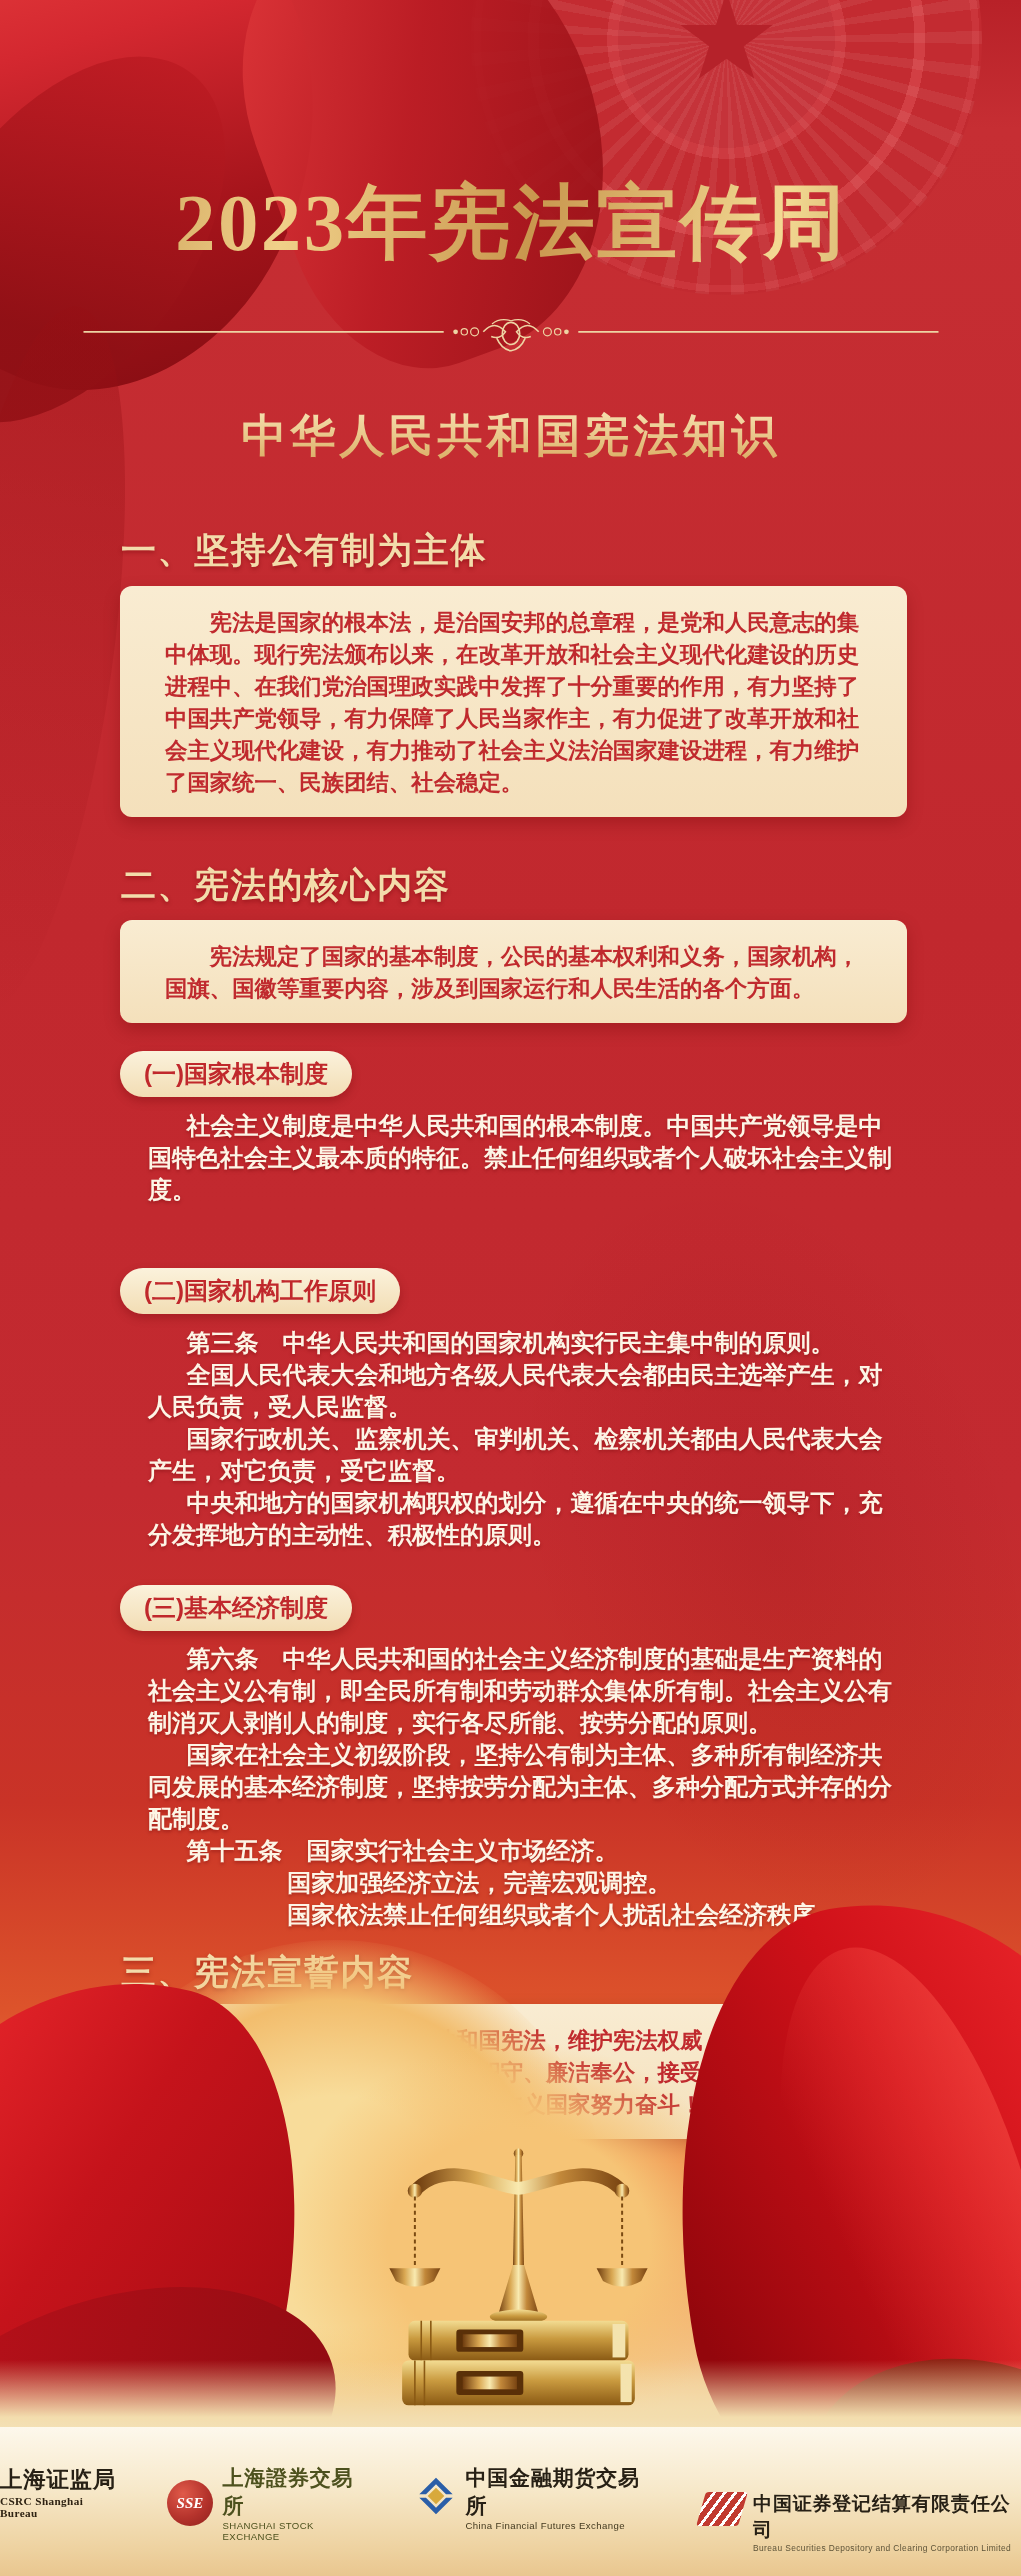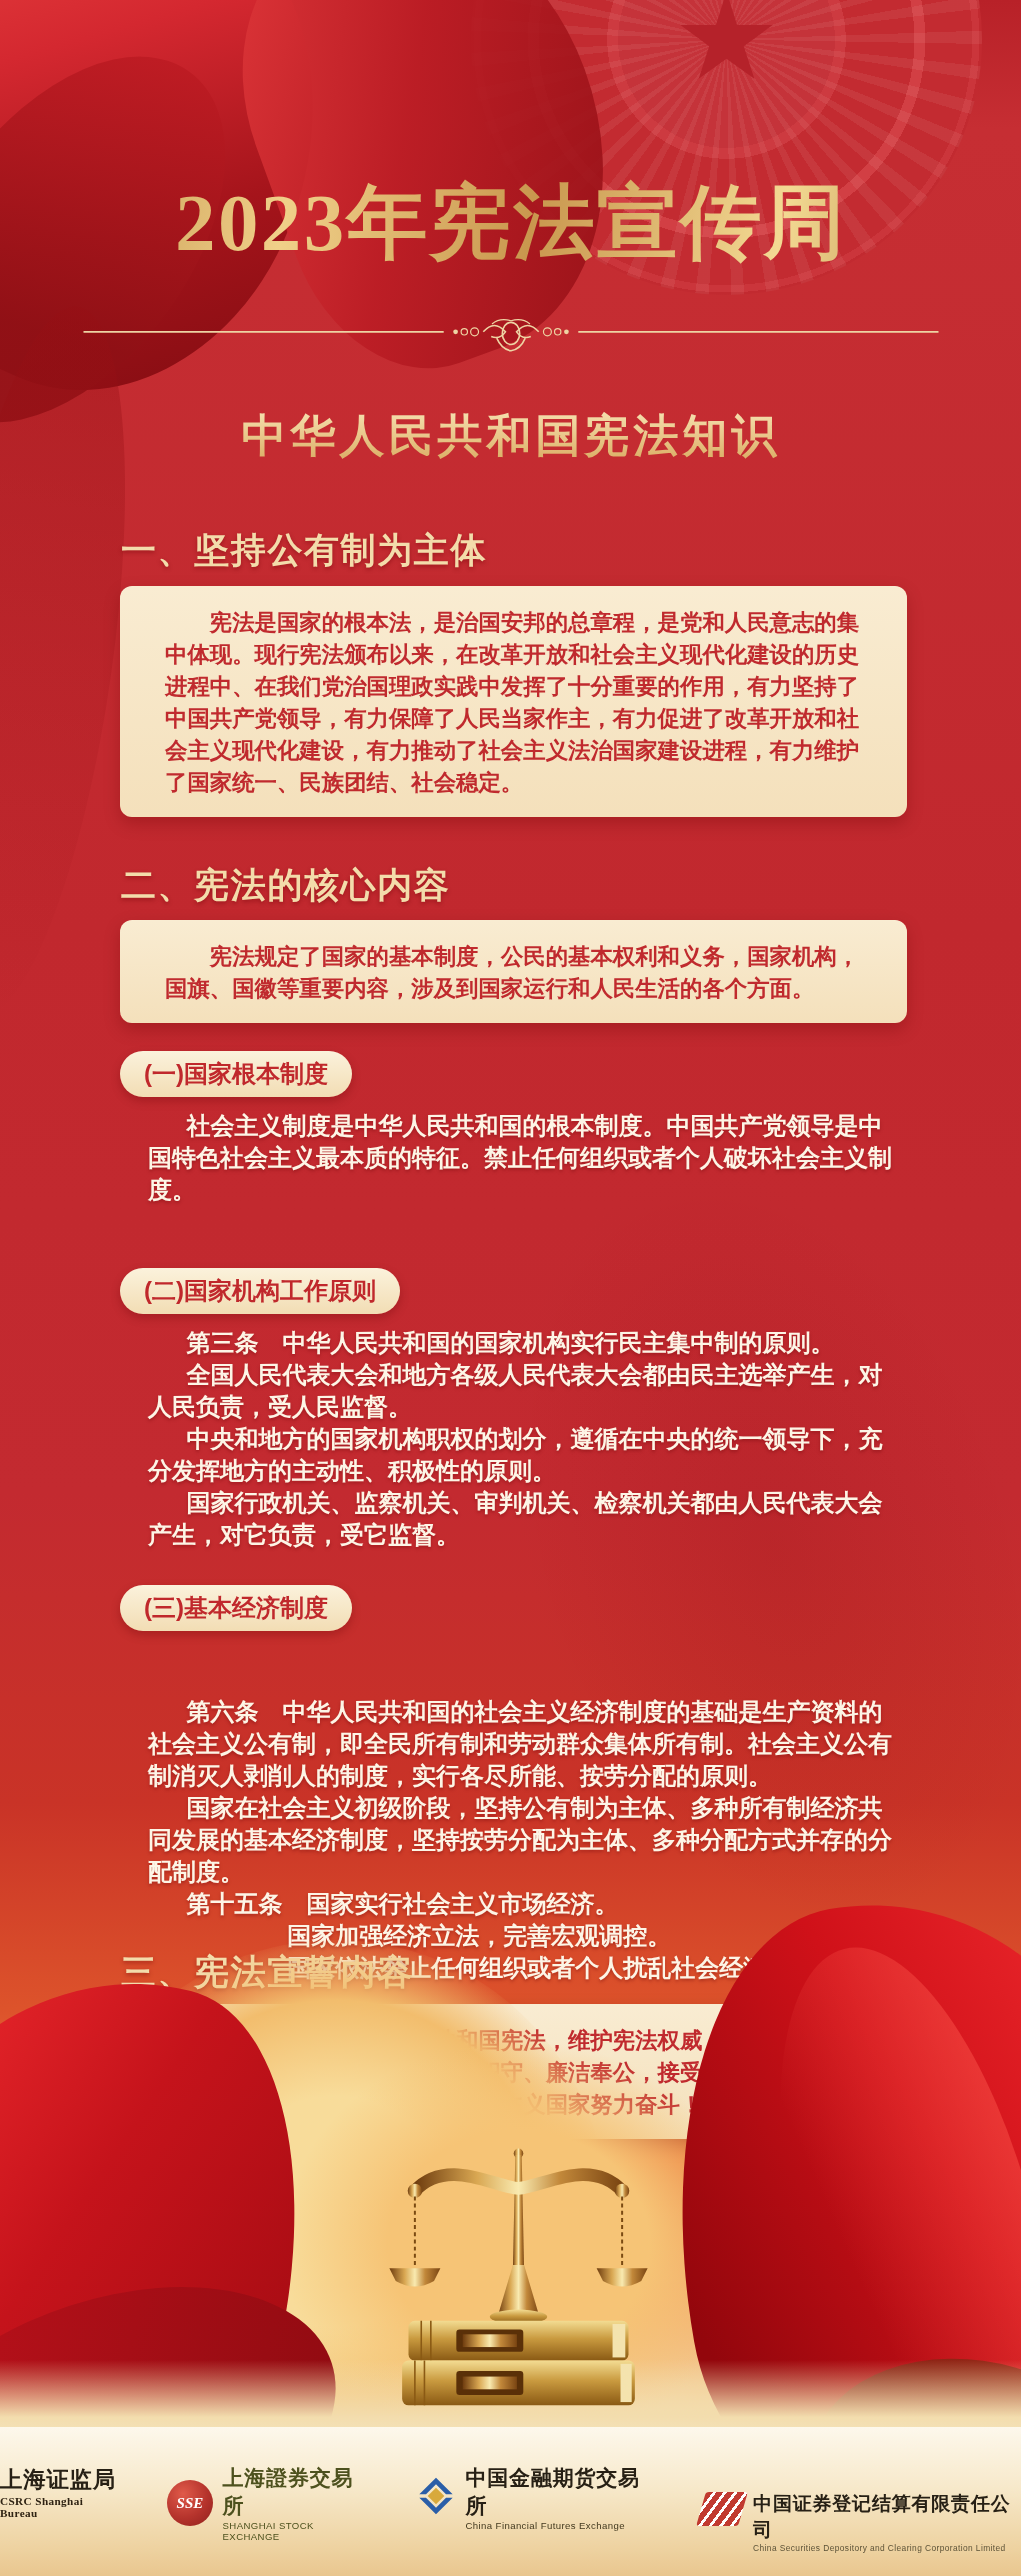--- a/index.html
+++ b/index.html
@@ -43,21 +43,21 @@
     padding:21px 45px 17.6px;border-radius:12px;
     background:linear-gradient(180deg,#f9ecd2,#f4e0bb);box-shadow:0 6.4px 16px rgba(100,0,5,.28);}
   .cream-box p{margin:0;text-indent:2em;font-size:22.4px;line-height:32px;font-weight:bold;color:#c02a2e;}
   .b1{top:586px}.b2{top:920px}.b3{top:2004px}
   .pill{position:absolute;left:120px;padding:7.2px 24px;border-radius:27px;
     background:linear-gradient(180deg,#fbf2dc,#f2ddb4);box-shadow:0 4px 9.6px rgba(100,0,5,.3);
     font-size:24px;font-weight:bold;color:#c0282c;}
   .p1{top:1051px}.p2{top:1268px}.p3{top:1585px}
   .body-block{position:absolute;left:148px;width:750px;color:#fdf5e6;font-weight:bold;
     font-size:24px;line-height:32px;text-shadow:0 1.6px 3.2px rgba(110,8,10,.4);}
-  .bb1{top:1110px}.bb2{top:1327px}.bb3{top:1696px}
+  .bb1{top:1110px}.bb2{top:1327px}.bb3{top:1643px}
   .bp{margin:0;text-indent:1.6em;}
   .bp.deep{text-indent:5.8em;}
   
   .glow-orb{position:absolute;left:64px;top:1940px;width:543px;height:543px;border-radius:50%;
     background:radial-gradient(circle,#f8dc9a 0 30%,#f2bd6d 55%,rgba(237,140,60,0) 72%);}
   .warm-center{position:absolute;left:287px;top:2044px;width:463px;height:399px;
     background:radial-gradient(ellipse,#f6c476 0 40%,rgba(240,150,70,0) 72%);}
   .curtain{position:absolute;}
   .cur-r{left:679px;top:1900px;width:463px;height:671px;transform:rotate(-10deg);
     background:linear-gradient(250deg,#ef2a2e 0%,#d01119 40%,#93060c 85%);
@@ -144,22 +144,22 @@
 
   <div class="pill p1">(一)国家根本制度</div>
   <div class="body-block bb1">
     <p class="bp">社会主义制度是中华人民共和国的根本制度。中国共产党领导是中国特色社会主义最本质的特征。禁止任何组织或者个人破坏社会主义制度。</p>
   </div>
 
   <div class="pill p2">(二)国家机构工作原则</div>
   <div class="body-block bb2">
     <p class="bp">第三条　中华人民共和国的国家机构实行民主集中制的原则。</p>
     <p class="bp">全国人民代表大会和地方各级人民代表大会都由民主选举产生，对人民负责，受人民监督。</p>
+    <p class="bp">国家行政机关、监察机关、审判机关、检察机关都由人民代表大会产生，对它负责，受它监督。</p>
     <p class="bp">中央和地方的国家机构职权的划分，遵循在中央的统一领导下，充分发挥地方的主动性、积极性的原则。</p>
-    <p class="bp">国家行政机关、监察机关、审判机关、检察机关都由人民代表大会产生，对它负责，受它监督。</p>
   </div>
 
   <div class="pill p3">(三)基本经济制度</div>
   <div class="body-block bb3">
     <p class="bp">第六条　中华人民共和国的社会主义经济制度的基础是生产资料的社会主义公有制，即全民所有制和劳动群众集体所有制。社会主义公有制消灭人剥削人的制度，实行各尽所能、按劳分配的原则。</p>
     <p class="bp">国家在社会主义初级阶段，坚持公有制为主体、多种所有制经济共同发展的基本经济制度，坚持按劳分配为主体、多种分配方式并存的分配制度。</p>
     <p class="bp">第十五条　国家实行社会主义市场经济。</p>
     <p class="bp deep">国家加强经济立法，完善宏观调控。</p>
     <p class="bp deep">国家依法禁止任何组织或者个人扰乱社会经济秩序。</p>
   </div>
@@ -242,20 +242,20 @@
         </span>
         <div class="txt">
           <span class="cn">中国金融期货交易所</span>
           <span class="en">China Financial Futures Exchange</span>
         </div>
       </div>
       <div class="logo lg4">
         <div class="csdc-mark"></div>
         <div class="txt">
           <span class="cn">中国证券登记结算有限责任公司</span>
-          <span class="en">China Securities Depository and Clearing Corporation Limited</span>
+          <span class="en">Bureau Securities Depository and Clearing Corporation Limited</span>
         </div>
       </div>
     </div>
   </div>
 
 </div>
 
 
 </body></html>

